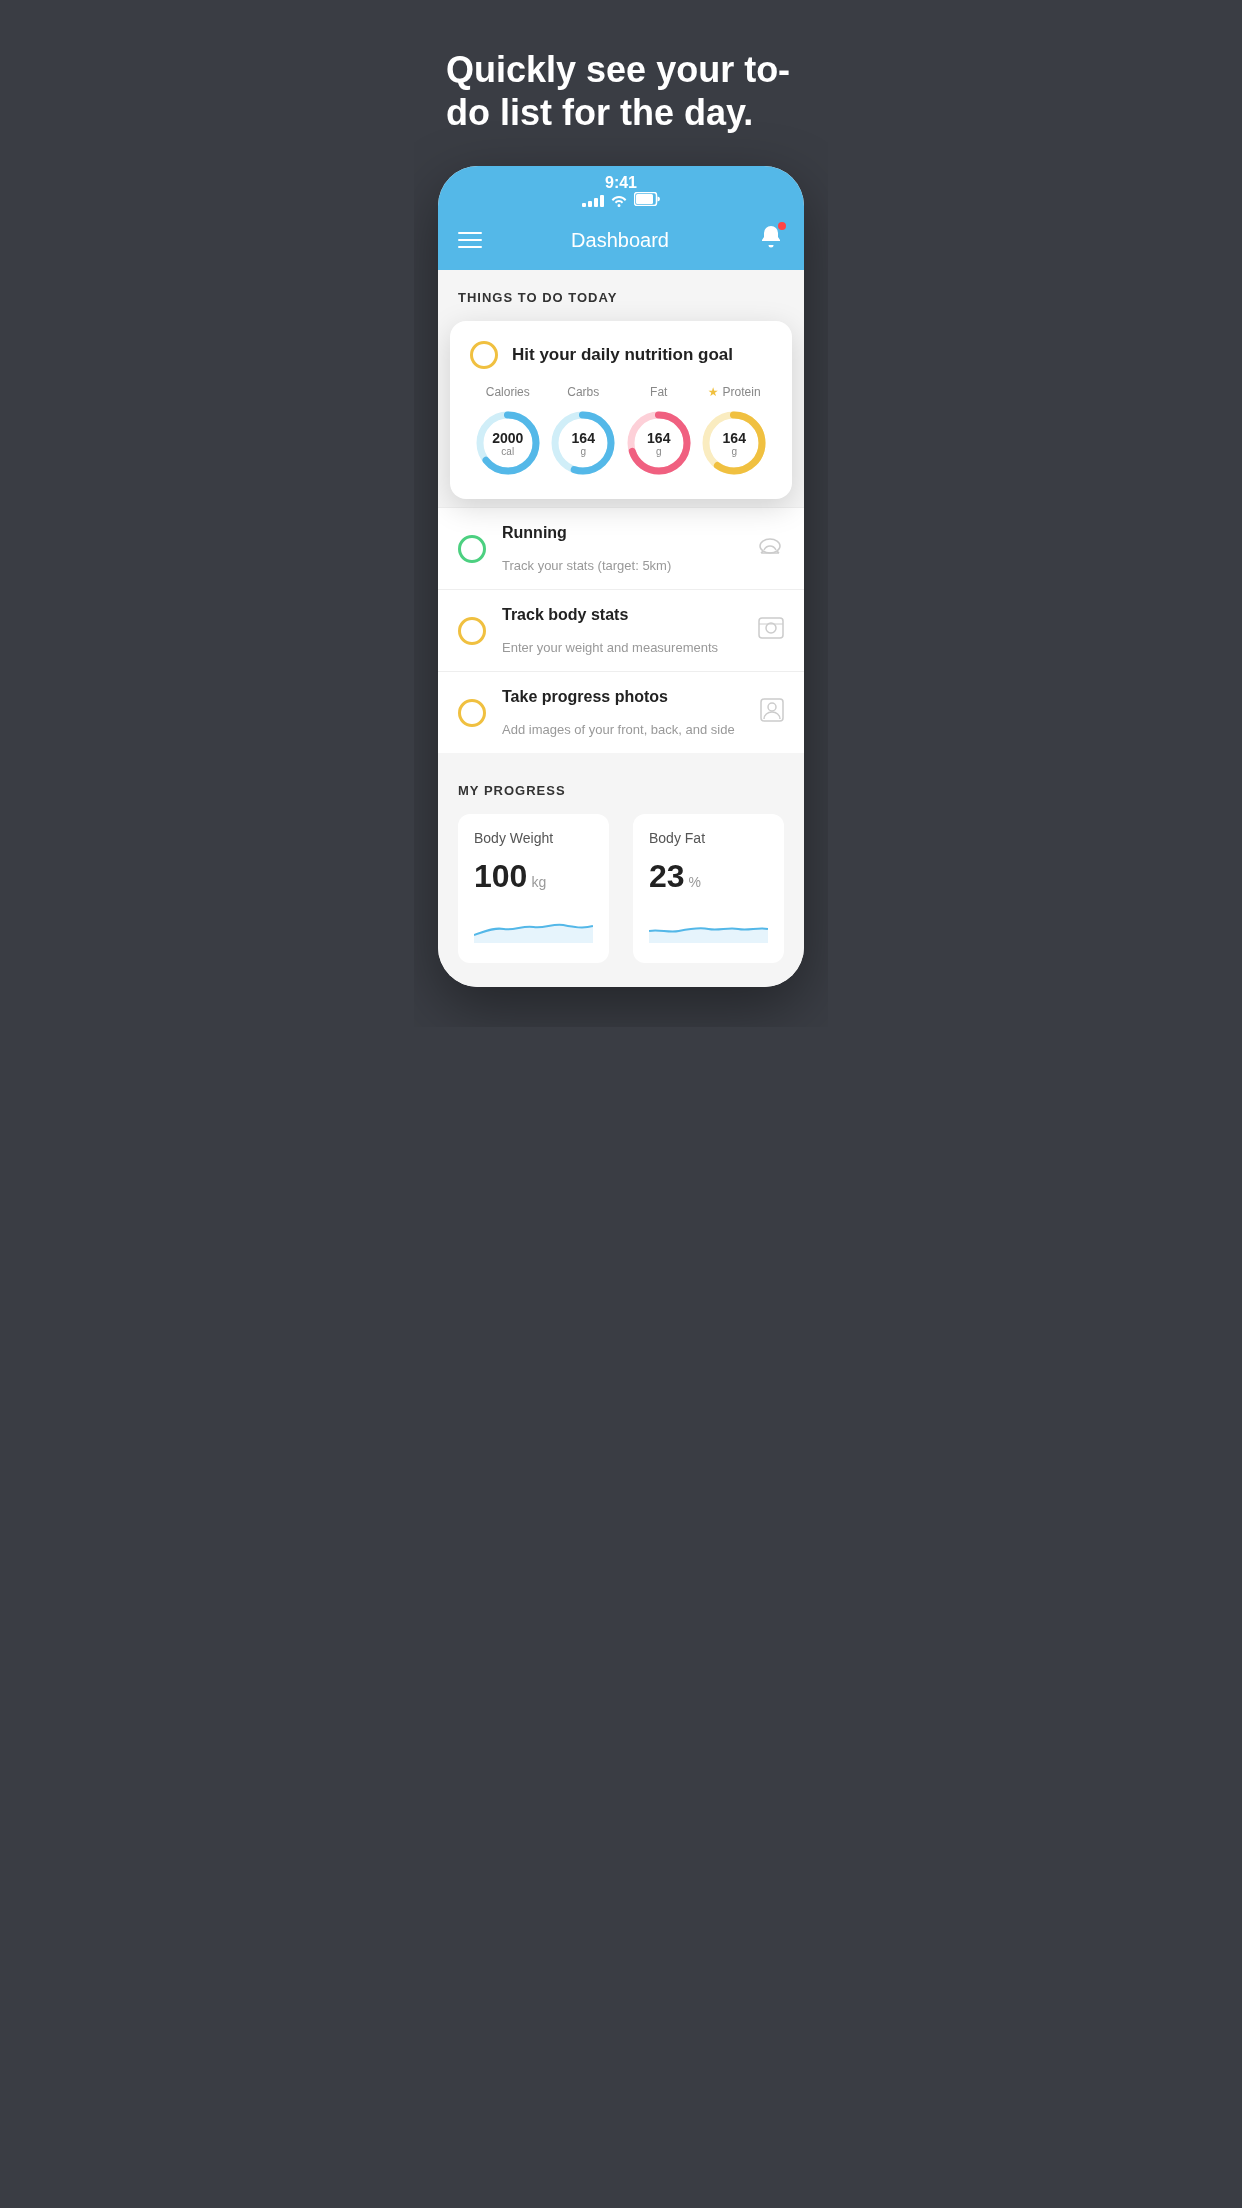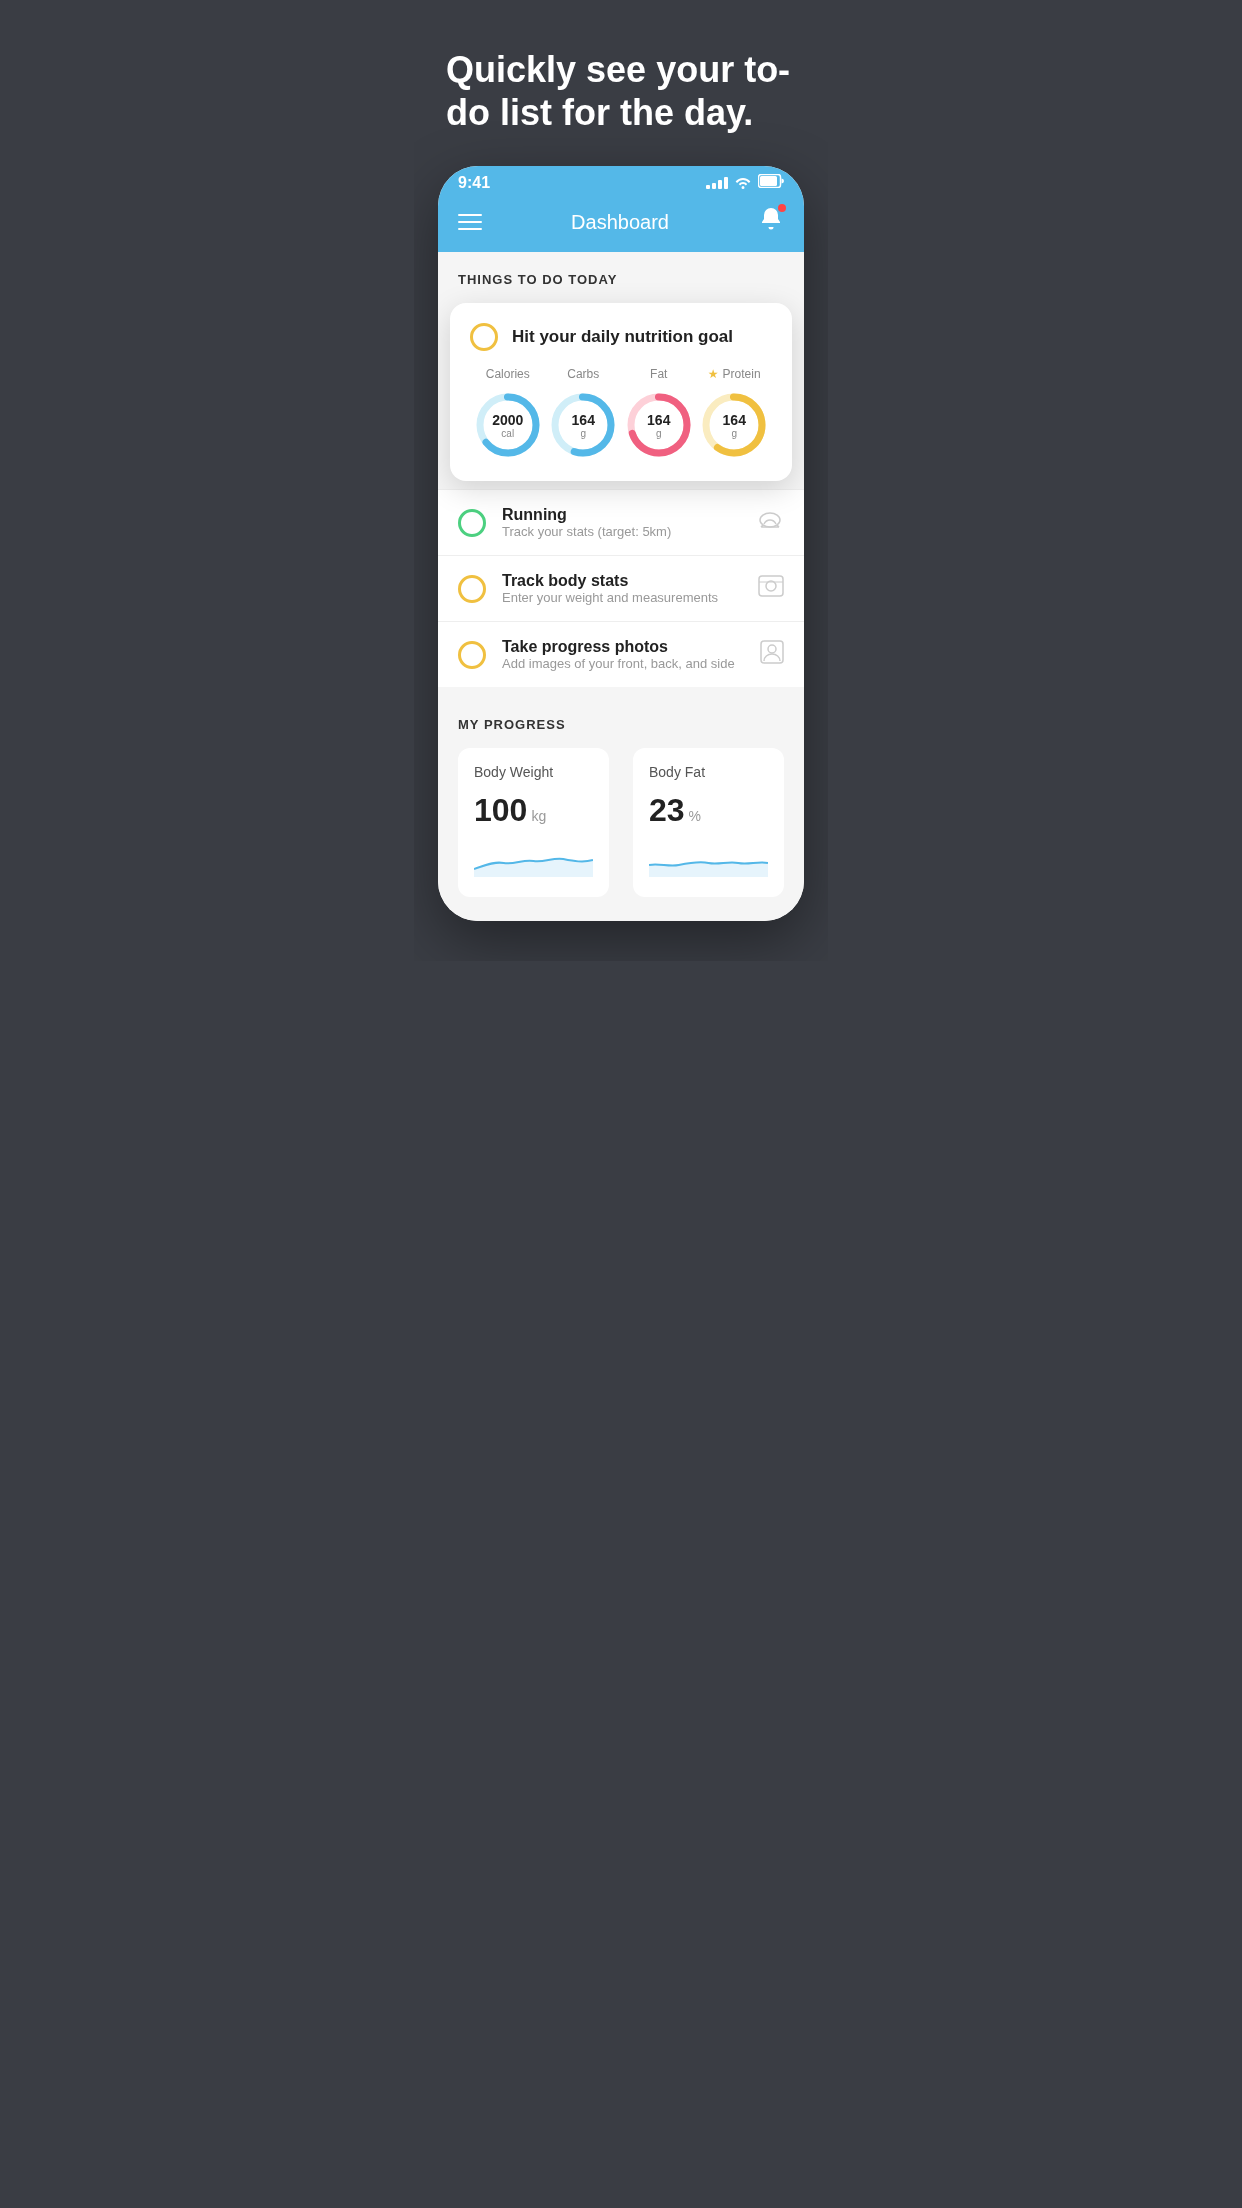--- a/index.html
+++ b/index.html
@@ -43,20 +43,21 @@
       position: relative;
     }
 
     
     .status-bar {
       background: #54b8e8;
       display: flex;
       justify-content: space-between;
       align-items: center;
       padding: 8px 20px 4px;
+      flex-direction: column;
     }
     .status-time {
       color: white;
       font-size: 16px;
       font-weight: 600;
     }
     .status-icons {
       display: flex;
       align-items: center;
       gap: 6px;
@@ -245,21 +246,21 @@
 
     .todo-title {
       font-size: 16px;
       font-weight: 600;
       color: #222;
     }
 
     .todo-subtitle {
       font-size: 13px;
       color: #999;
-      margin-top: 0;
+      margin-top: 16px;
     }
 
     .todo-icon {
       color: #ccc;
       font-size: 20px;
     }
 
     
     .progress-section {
       padding: 30px 20px 24px;

